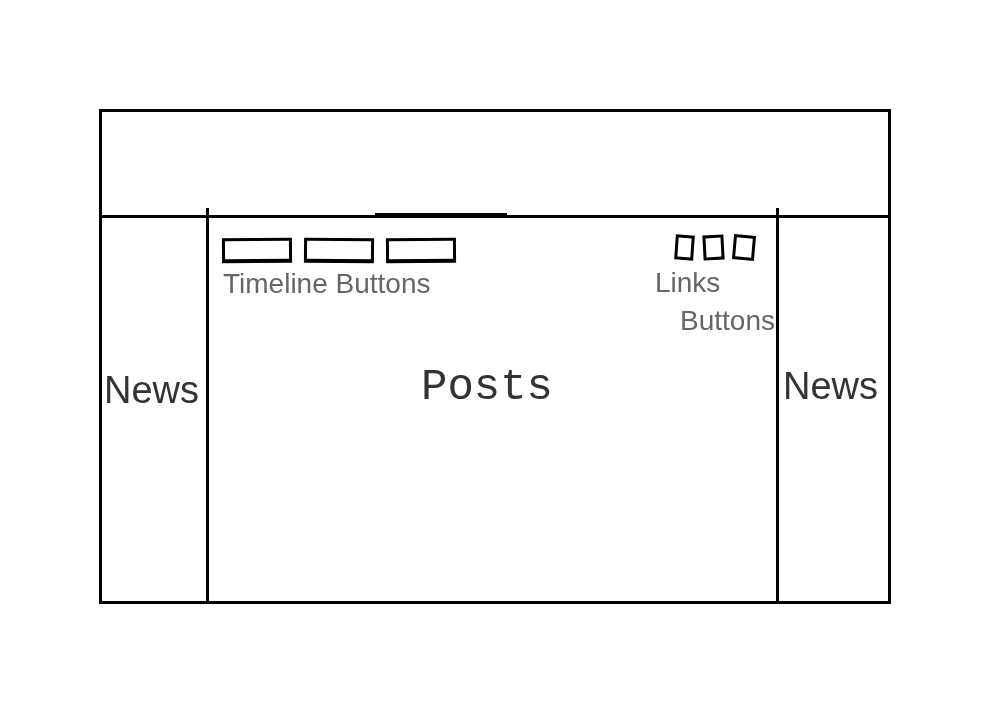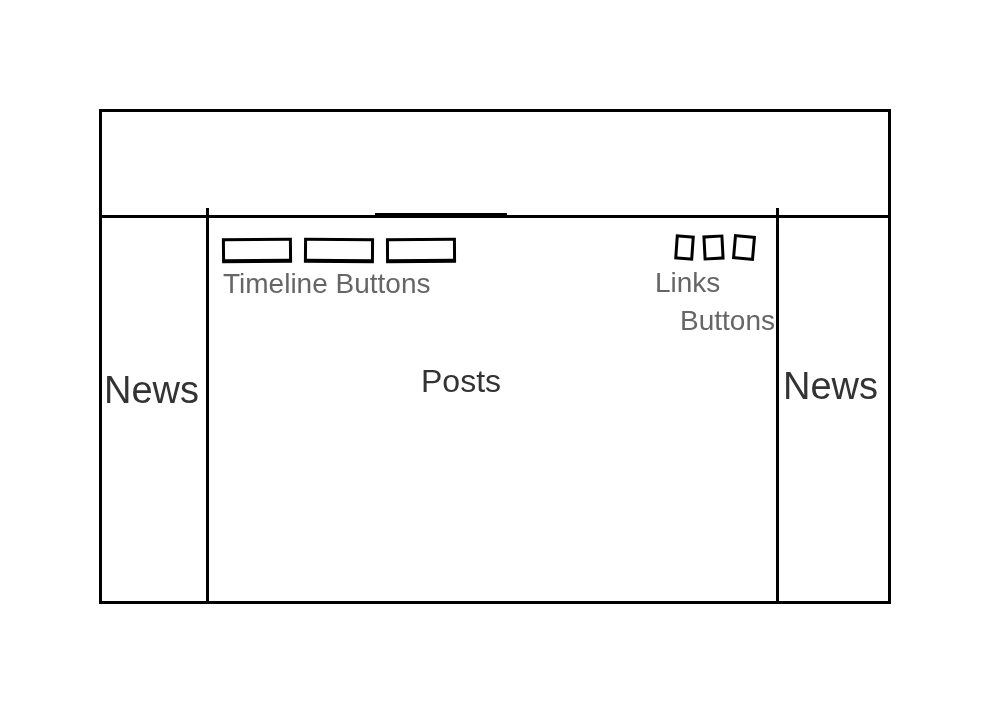--- a/index.html
+++ b/index.html
@@ -67,21 +67,21 @@
   }
   .banner-label {
     left: 0;
     top: 22px;
     width: 100%;
     text-align: center;
     transform: translateX(-20px);
     font-size: 35px;
   }
   .links-label { left: 2px;   top: 153px; font-size: 38px; }
-  .posts-label { left: 212px; top: 147px; font-size: 32px; }
+  .posts-label { left: 212px; top: 147px; font-size: 44px; font-family: Liberation Mono, monospace; }
   .news-label  { left: 4px;   top: 149px; font-size: 38px; }
 
   .caption {
     position: absolute;
     color: #666666;
     font-size: 28px;
     line-height: 1;
     white-space: nowrap;
   }
   .tl-caption      { left: 14px;  top: 52px; }

